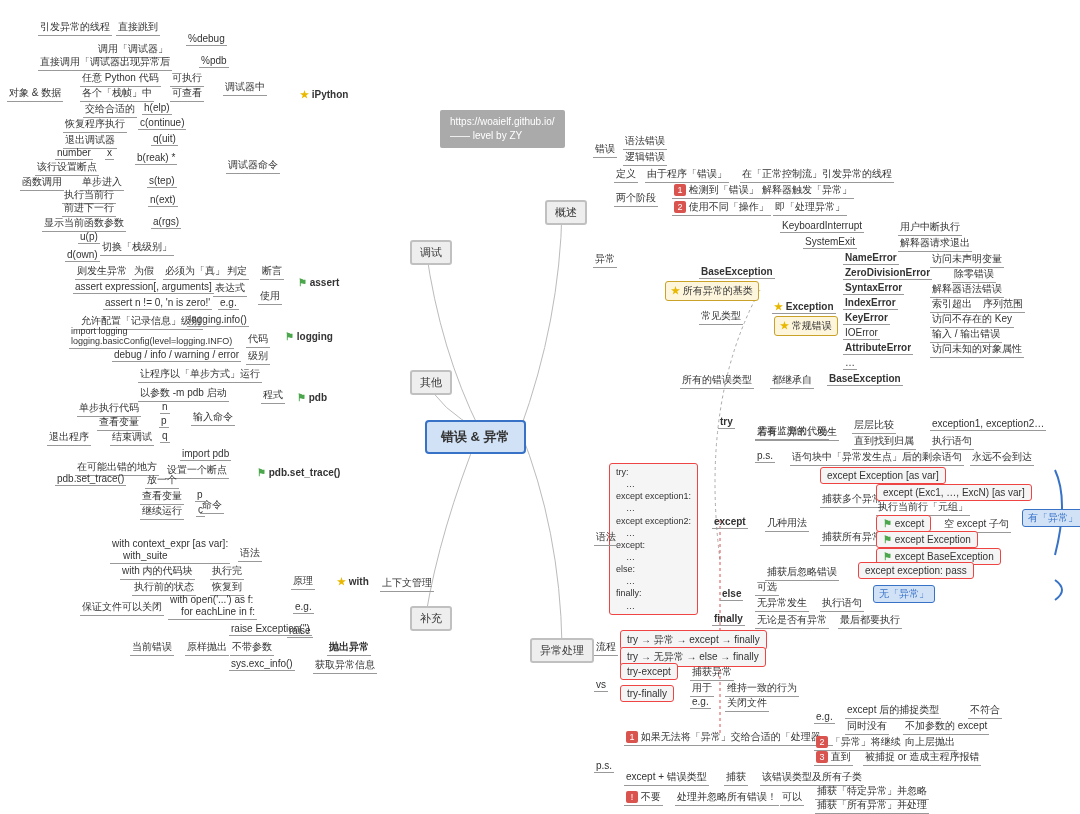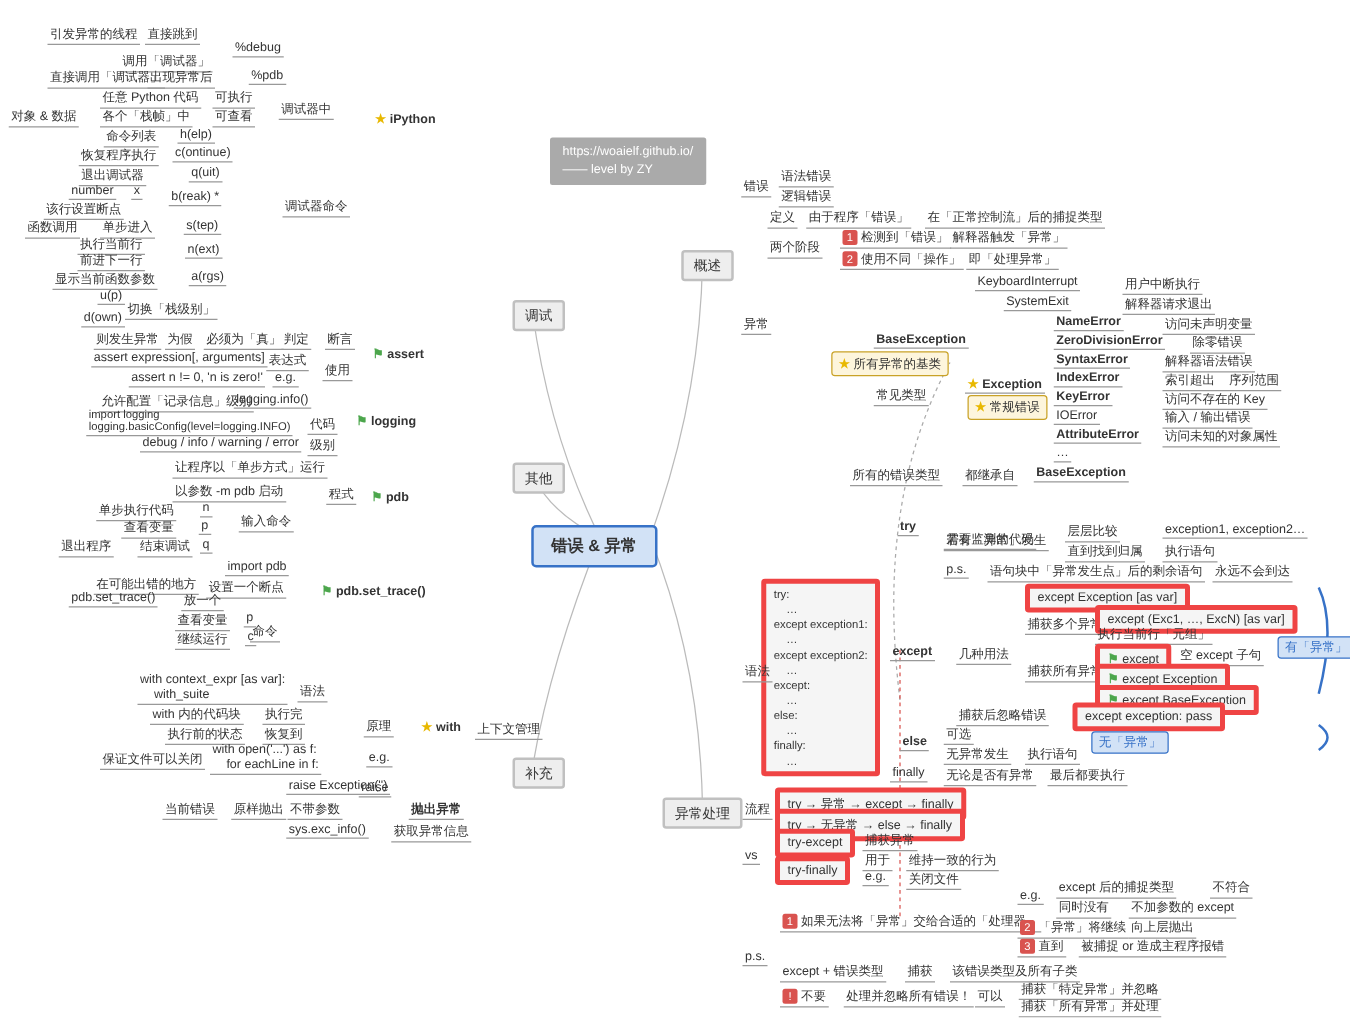--- a/index.html
+++ b/index.html
@@ -1,19 +1,19 @@
 <!DOCTYPE html>
 <html><head>
 <meta charset="utf-8">
 <style>
 body{margin:0;font-family:Arial,"Microsoft YaHei",sans-serif;font-size:10px;background:#fff;color:#333;width:1080px;height:814px;overflow:hidden;position:relative}
 .n{position:absolute;white-space:nowrap;text-align:center}
 .box{border:2px solid #3772c7;background:#d2e2f6;border-radius:4px;padding:6px 14px;font-size:13px;font-weight:bold}
 .hub{border:2px solid #c0c0c0;background:#eee;border-radius:3px;padding:3px 8px;font-size:11px}
-.hub2{border:4px solid #ef4444;background:#f5f5f5;border-radius:3px;padding:2px 6px}
+.hub2{border:1px solid #ef4444;background:#f5f5f5;border-radius:3px;padding:2px 6px}
 .t{text-align:left}
 .u{border-bottom:1px solid #999;padding:0 2px 1px}
 .hdr{background:#aaa;color:#fff;padding:5px 10px;border-radius:2px;font-size:10px;text-align:left;line-height:1.4}
 .star{color:#e8b800;font-weight:bold}
 .flag{color:#4ca64c;font-weight:bold}
 .red{display:inline-block;background:#d9534f;color:#fff;border-radius:2px;width:12px;height:12px;text-align:center;line-height:12px;font-size:9px}
 svg{position:absolute;top:0;left:0;pointer-events:none}
 .tag{border:1px solid #3772c7;background:#d2e2f6;border-radius:3px;padding:1px 5px;color:#3772c7}
 .yellow{border:1px solid #c9a227;background:#fdf5dc;border-radius:3px;padding:2px 5px}
 </style>
@@ -54,21 +54,21 @@
 <div class="n u t" style="left:118px;top:55px">出现异常后</div>
 <div class="n u t" style="left:38px;top:55px">直接调用「调试器」</div>
 <div class="n u" style="left:223px;top:80px">调试器中</div>
 <div class="n u t" style="left:80px;top:71px">任意 Python 代码</div>
 <div class="n u t" style="left:170px;top:71px">可执行</div>
 <div class="n u t" style="left:7px;top:86px">对象 &amp; 数据</div>
 <div class="n u t" style="left:80px;top:86px">各个「栈帧」中</div>
 <div class="n u t" style="left:170px;top:86px">可查看</div>
 
 <div class="n u" style="left:226px;top:158px">调试器命令</div>
-<div class="n u" style="left:83px;top:102px">命令列表</div>
+<div class="n u" style="left:83px;top:102px">交给合适的</div>
 <div class="n u" style="left:142px;top:102px">h(elp)</div>
 <div class="n u" style="left:63px;top:117px">恢复程序执行</div>
 <div class="n u" style="left:138px;top:117px">c(ontinue)</div>
 <div class="n u" style="left:63px;top:133px">退出调试器</div>
 <div class="n u" style="left:151px;top:133px">q(uit)</div>
 <div class="n u" style="left:55px;top:147px">number</div>
 <div class="n u" style="left:105px;top:147px">x</div>
 <div class="n u" style="left:135px;top:152px">b(reak) *</div>
 <div class="n u" style="left:35px;top:160px">该行设置断点</div>
 <div class="n u" style="left:20px;top:175px">函数调用</div>
@@ -151,21 +151,21 @@
 <div class="n u" style="left:230px;top:640px">不带参数</div>
 <div class="n u" style="left:287px;top:625px">raise</div>
 <div class="n u t" style="left:229px;top:658px">sys.exc_info()</div>
 <div class="n u" style="left:313px;top:658px">获取异常信息</div>
 
 <div class="n u" style="left:593px;top:142px">错误</div>
 <div class="n u" style="left:623px;top:134px">语法错误</div>
 <div class="n u" style="left:623px;top:150px">逻辑错误</div>
 <div class="n u" style="left:614px;top:167px">定义</div>
 <div class="n u" style="left:645px;top:167px">由于程序「错误」</div>
-<div class="n u" style="left:740px;top:167px">在「正常控制流」后的捕捉类型</div>
+<div class="n u" style="left:740px;top:167px">在「正常控制流」引发异常的线程</div>
 <div class="n u" style="left:614px;top:191px">两个阶段</div>
 <div class="n u" style="left:672px;top:183px"><span class="red">1</span> <span>检测到「错误」</span></div>
 <div class="n u" style="left:760px;top:183px">解释器触发「异常」</div>
 <div class="n u" style="left:672px;top:200px"><span class="red">2</span> <span>使用不同「操作」</span></div>
 <div class="n u" style="left:773px;top:200px">即「处理异常」</div>
 <div class="n u" style="left:593px;top:252px">异常</div>
 
 <div class="n u" style="left:780px;top:220px">KeyboardInterrupt</div>
 <div class="n u" style="left:898px;top:220px">用户中断执行</div>
 <div class="n u" style="left:803px;top:236px">SystemExit</div>
@@ -233,21 +233,21 @@
 <div class="n hub2" style="left:876px;top:548px"><span class="flag">⚑</span> <span>except BaseException</span></div>
 <div class="n u" style="left:765px;top:565px">捕获后忽略错误</div>
 <div class="n hub2" style="left:858px;top:562px">except exception: pass</div>
 <div class="n tag" style="left:1022px;top:509px">有「异常」</div>
 
 <div class="n u" style="left:720px;top:588px;font-weight:bold">else</div>
 <div class="n u" style="left:755px;top:580px">可选</div>
 <div class="n u" style="left:755px;top:596px">无异常发生</div>
 <div class="n u" style="left:820px;top:596px">执行语句</div>
 <div class="n tag" style="left:873px;top:585px">无「异常」</div>
-<div class="n u" style="left:712px;top:613px;font-weight:normal">finally</div>
+<div class="n u" style="left:712px;top:613px;font-weight:bold">finally</div>
 <div class="n u" style="left:755px;top:613px">无论是否有异常</div>
 <div class="n u" style="left:838px;top:613px">最后都要执行</div>
 
 <div class="n u" style="left:594px;top:640px">流程</div>
 <div class="n hub2" style="left:620px;top:630px">try → 异常 → except → finally</div>
 <div class="n hub2" style="left:620px;top:647px">try → 无异常 → else → finally</div>
 
 <div class="n u" style="left:594px;top:679px">vs</div>
 <div class="n hub2" style="left:620px;top:663px">try-except</div>
 <div class="n u" style="left:690px;top:665px">捕获异常</div>

